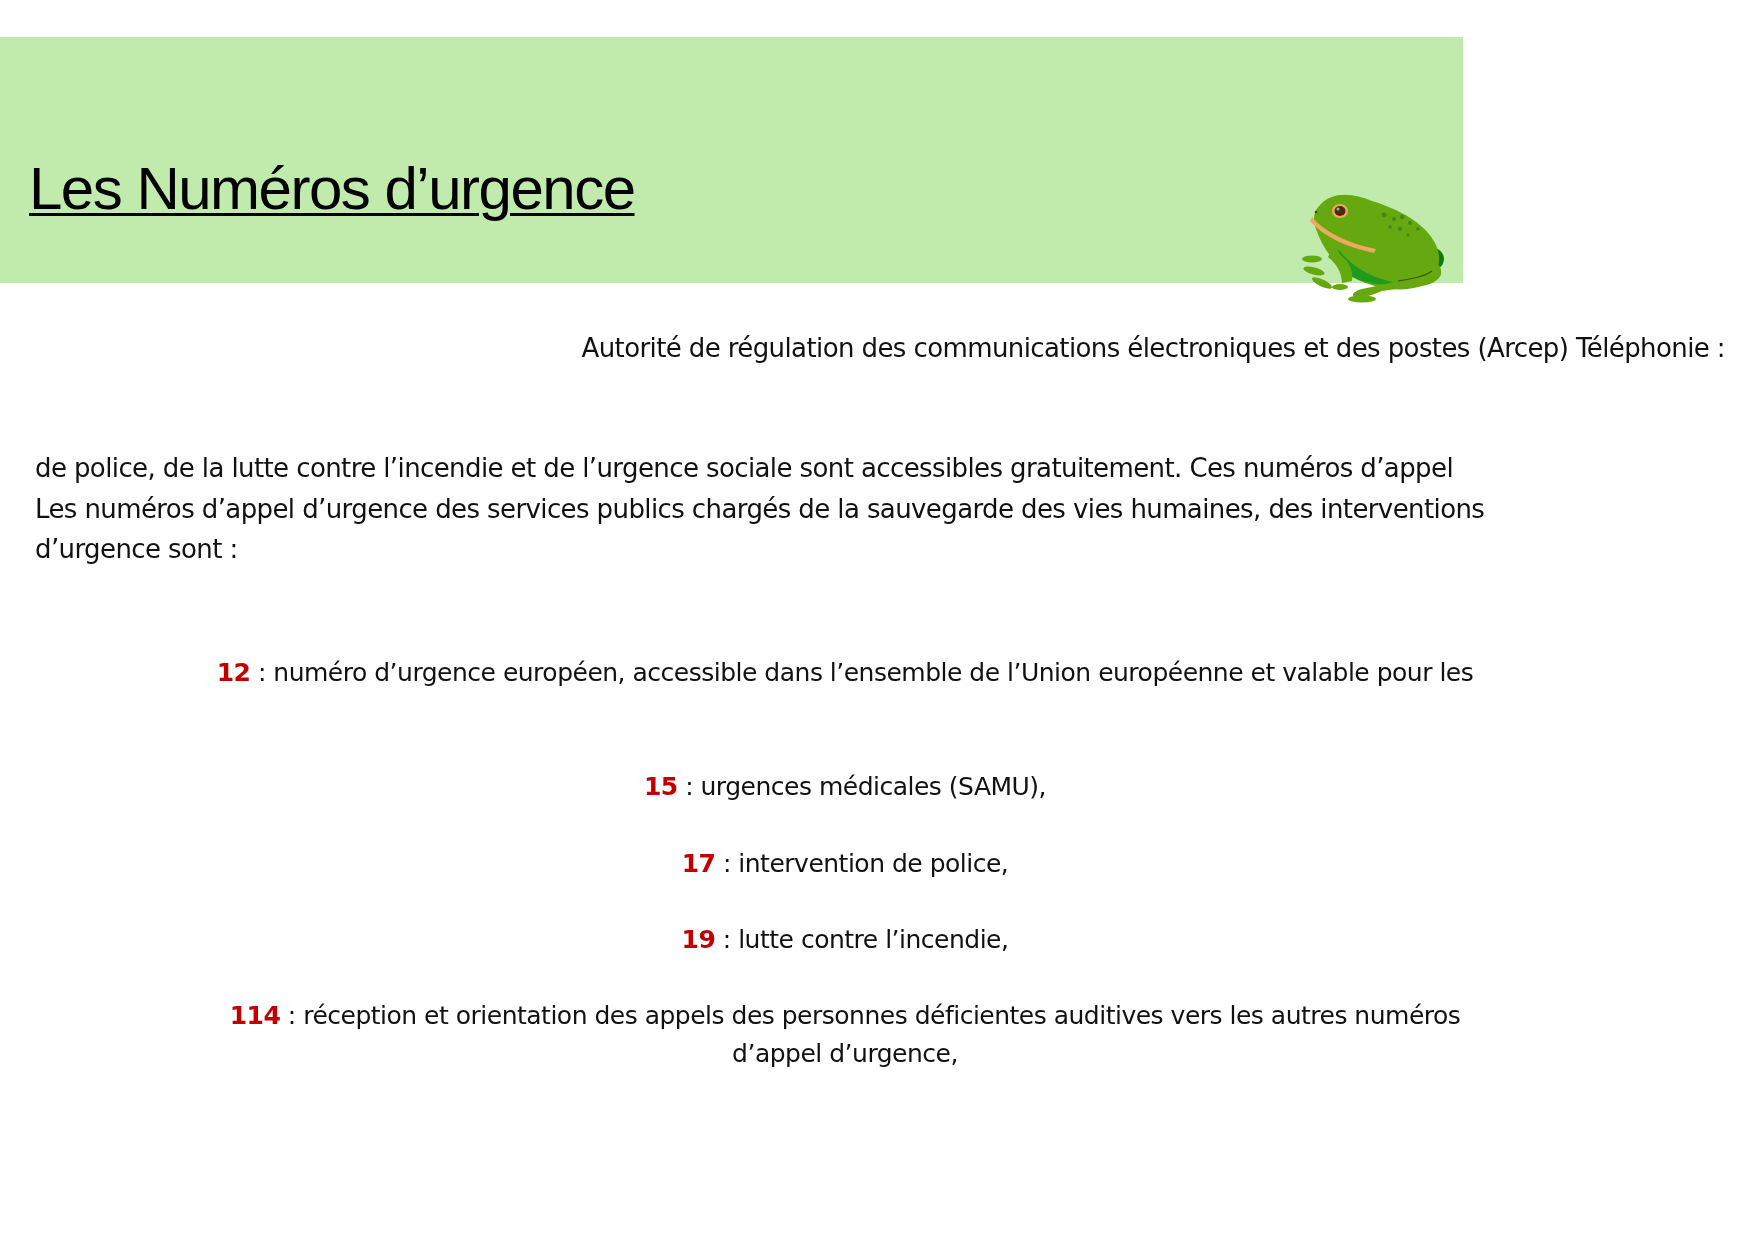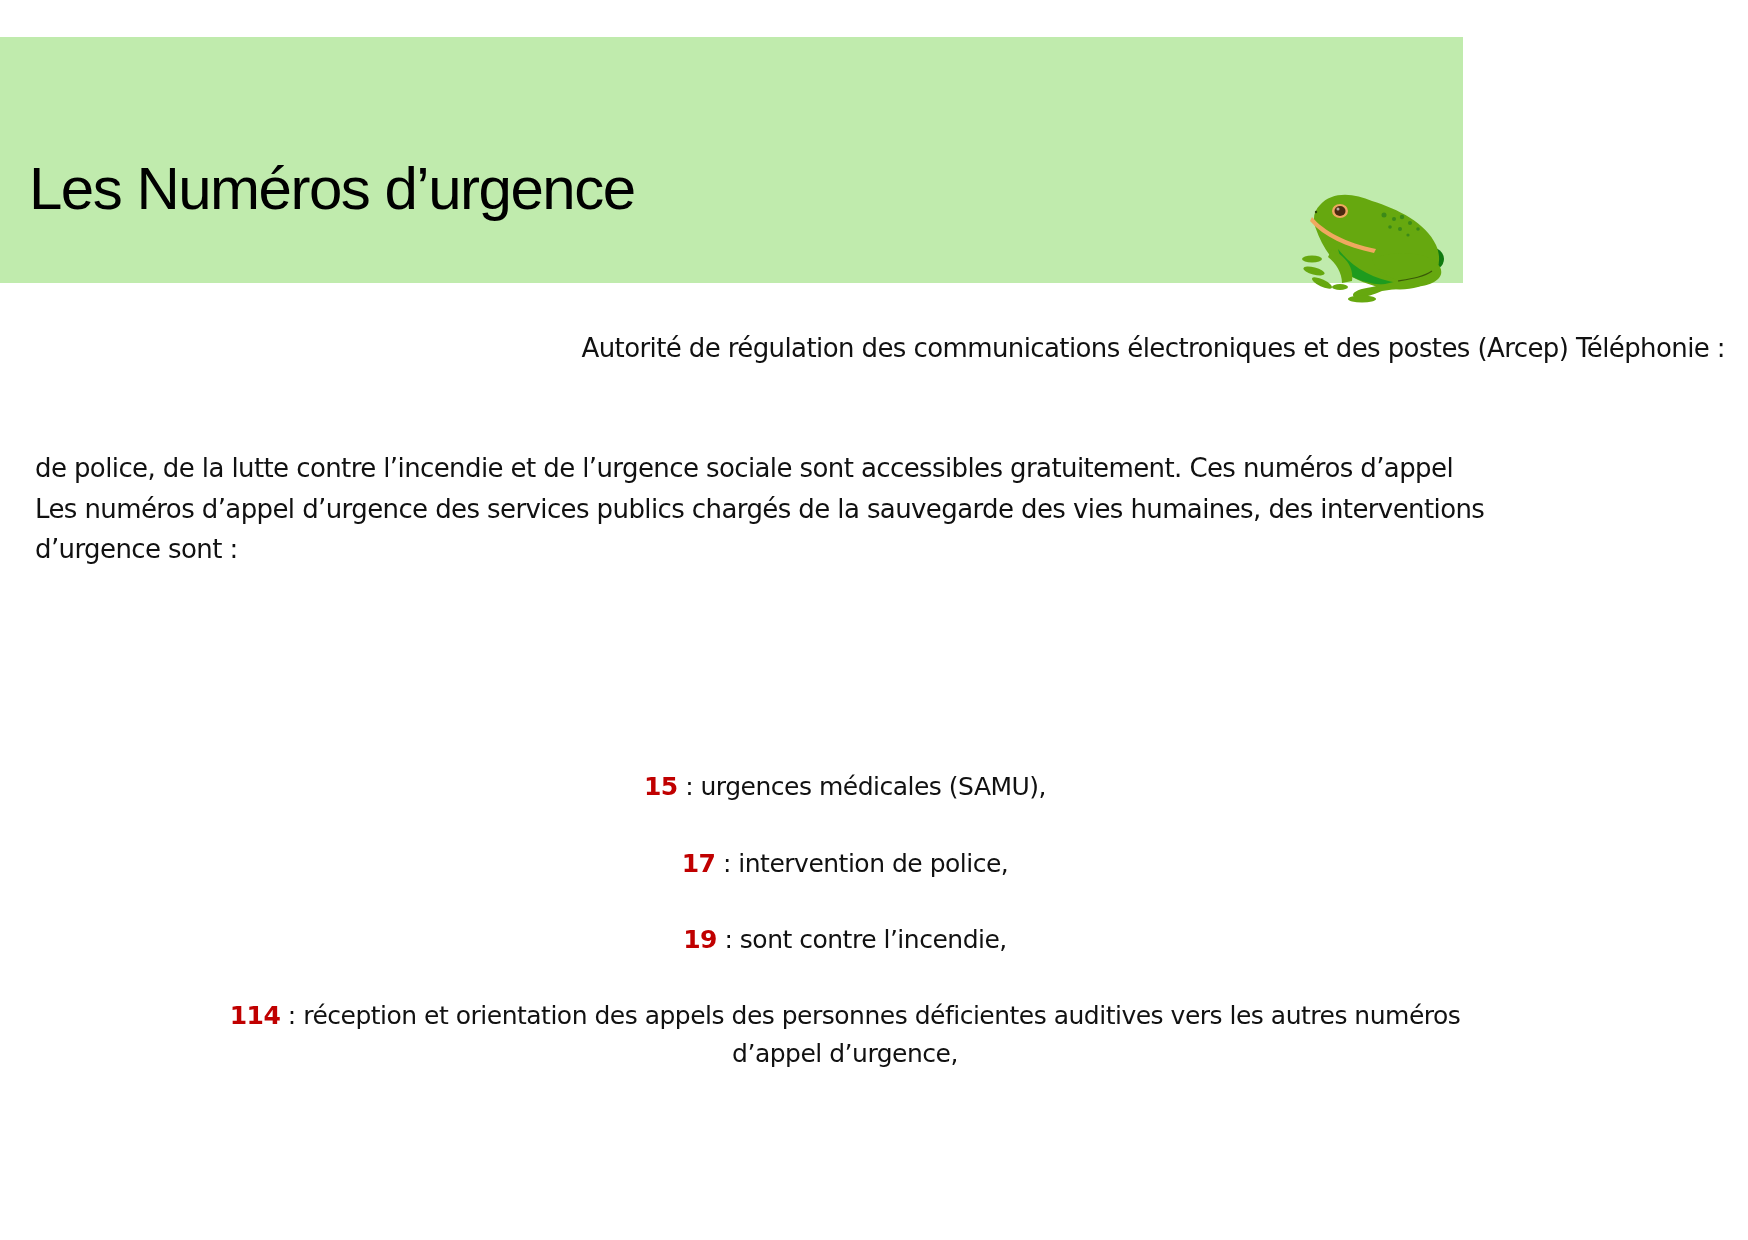--- a/index.html
+++ b/index.html
@@ -26,20 +26,21 @@
     .title {
       position: absolute;
       left: 29px;
       top: 117px;
       margin: 0;
       font-family: "Liberation Sans", sans-serif;
       font-weight: normal;
       font-size: 60px;
       line-height: 70px;
       letter-spacing: -1.5px;
+      text-decoration: underline;
       text-decoration-thickness: 3px;
       text-underline-offset: 4px;
       color: #000000;
       white-space: nowrap;
     }
     .frog {
       position: absolute;
       left: 1302px;
       top: 150px;
       width: 152px;
@@ -140,30 +141,31 @@
   <span class="line">Autorité de régulation des communications électroniques et des postes (Arcep) Téléphonie :</span>
 </p>
 
 <p class="para">
   <span class="line">de police, de la lutte contre l’incendie et de l’urgence sociale sont accessibles gratuitement. Ces numéros d’appel</span>
   <span class="line">Les numéros d’appel d’urgence des services publics chargés de la sauvegarde des vies humaines, des interventions</span>
   <span class="line">d’urgence sont :</span>
 </p>
 
 <div class="list item-12">
+  <span class="line"><span class="num">12</span><span> : numéro d’urgence européen, accessible dans l’ensemble de l’Union européenne et valable pour les</span></span>
 </div>
 
 <div class="list item-15">
   <span class="line"><span class="num">15</span><span> : urgences médicales (SAMU),</span></span>
 </div>
 
 <div class="list item-17">
   <span class="line"><span class="num">17</span><span> : intervention de police,</span></span>
 </div>
 
 <div class="list item-18">
-  <span class="line"><span class="num">19</span><span> : sont contre l’incendie,</span></span>
+  <span class="line"><span class="num">19</span><span> : lutte contre l’incendie,</span></span>
 </div>
 
 <div class="list item-114">
   <span class="line"><span class="num">114</span><span> : réception et orientation des appels des personnes déficientes auditives vers les autres numéros</span></span>
   <span class="line">d’appel d’urgence,</span>
 </div>
 
 </body></html>

